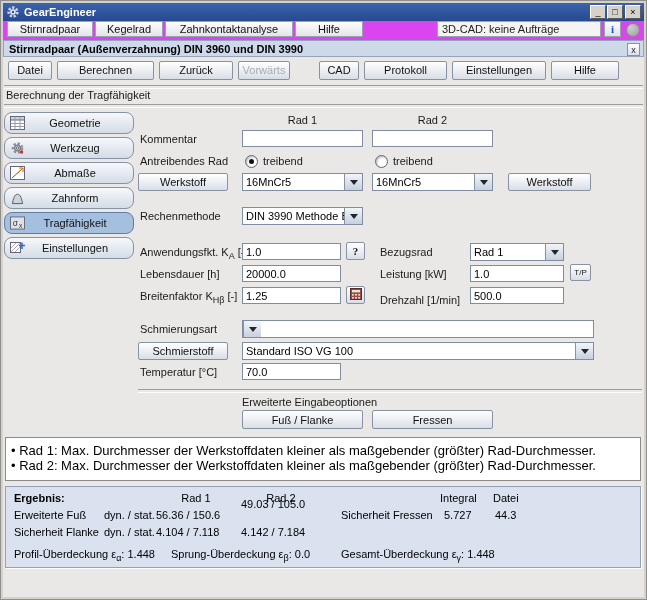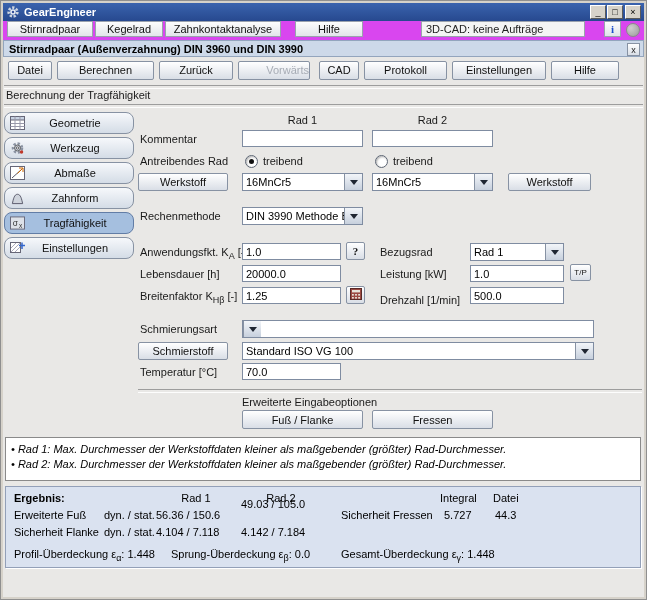--- a/index.html
+++ b/index.html
@@ -67,21 +67,21 @@
        border:1px solid #5d6674;box-shadow:inset 1px 1px 2px rgba(0,0,0,.3);}
   .radio.on::after{content:"";position:absolute;left:3px;top:3px;width:5px;height:5px;
        border-radius:50%;background:#111;}
   .helpbtn{font-family:"Liberation Serif",serif;font-weight:bold;}
   .tp{font-size:8px;line-height:8px;}
   .tp .up{vertical-align:3px;}
   .tp .dn{vertical-align:-2px;}
   
   .warnbox{position:absolute;left:5px;top:437px;width:636px;height:44px;box-sizing:border-box;
        background:#ffffff;border:1px solid #8a8a8a;}
-  .warnline{position:absolute;left:5px;font-size:11px;color:#000;white-space:nowrap;font-style:italic;}
+  .warnline{position:absolute;left:5px;font-size:13px;color:#000;white-space:nowrap;}
   .resbox{position:absolute;left:5px;top:486px;width:636px;height:82px;box-sizing:border-box;
        background:#dae2f0;border:1px solid #93a0b8;box-shadow:1px 1px 0 #fff;}
   .res{position:absolute;font-size:11px;color:#000;white-space:nowrap;}
 </style>
 </head>
 <body>
 
 <div class="screen">
 
   <div class="titlebar">
@@ -94,36 +94,36 @@
     </span>
     <span class="title">GearEngineer</span>
     <button class="winbtn" style="right:38px;"><span>_</span></button>
     <button class="winbtn" style="right:21px;"><span>□</span></button>
     <button class="winbtn" style="right:3px;"><span>×</span></button>
   </div>
 
   <div class="menubar">
     <div class="mbtn" style="left:4px;width:86px;">Stirnradpaar</div>
     <div class="mbtn" style="left:92px;width:68px;">Kegelrad</div>
-    <div class="mbtn" style="left:162px;width:116px;">Zahnkontaktanalyse</div>
+    <div class="mbtn" style="left:162px;width:128px;">Zahnkontaktanalyse</div>
     <div class="mbtn" style="left:292px;width:68px;">Hilfe</div>
-    <div class="statusfield" style="left:418px;width:164px;">3D-CAD: keine Aufträge</div>
+    <div class="statusfield" style="left:434px;width:164px;">3D-CAD: keine Aufträge</div>
     <div class="ibtn" style="left:601px;">i</div>
     <div class="lamp" style="left:623px;top:2px;"></div>
   </div>
 
   <div class="framebar">
     <span class="ftitle">Stirnradpaar (Außenverzahnung) DIN 3960 und DIN 3990</span>
     <button class="fclose"><span>x</span></button>
   </div>
 
   <div class="tbtn" style="left:8px;width:44px;">Datei</div>
   <div class="tbtn" style="left:57px;width:97px;">Berechnen</div>
   <div class="tbtn" style="left:159px;width:74px;">Zurück</div>
-  <div class="tbtn disabled" style="left:238px;width:72px;text-align:right;">Vorwärts</div>
+  <div class="tbtn disabled" style="left:238px;width:52px;">Vorwärts</div>
   <div class="tbtn" style="left:319px;width:40px;">CAD</div>
   <div class="tbtn" style="left:364px;width:83px;">Protokoll</div>
   <div class="tbtn" style="left:452px;width:94px;">Einstellungen</div>
   <div class="tbtn" style="left:551px;width:68px;">Hilfe</div>
 
   <div class="etch" style="left:4px;width:639px;top:85px;"></div>
   <div class="lbl" style="left:6px;top:89px;">Berechnung der Tragfähigkeit</div>
   <div class="etch" style="left:4px;width:639px;top:104px;"></div>
 
   <div class="navbtn" style="top:112px;">

